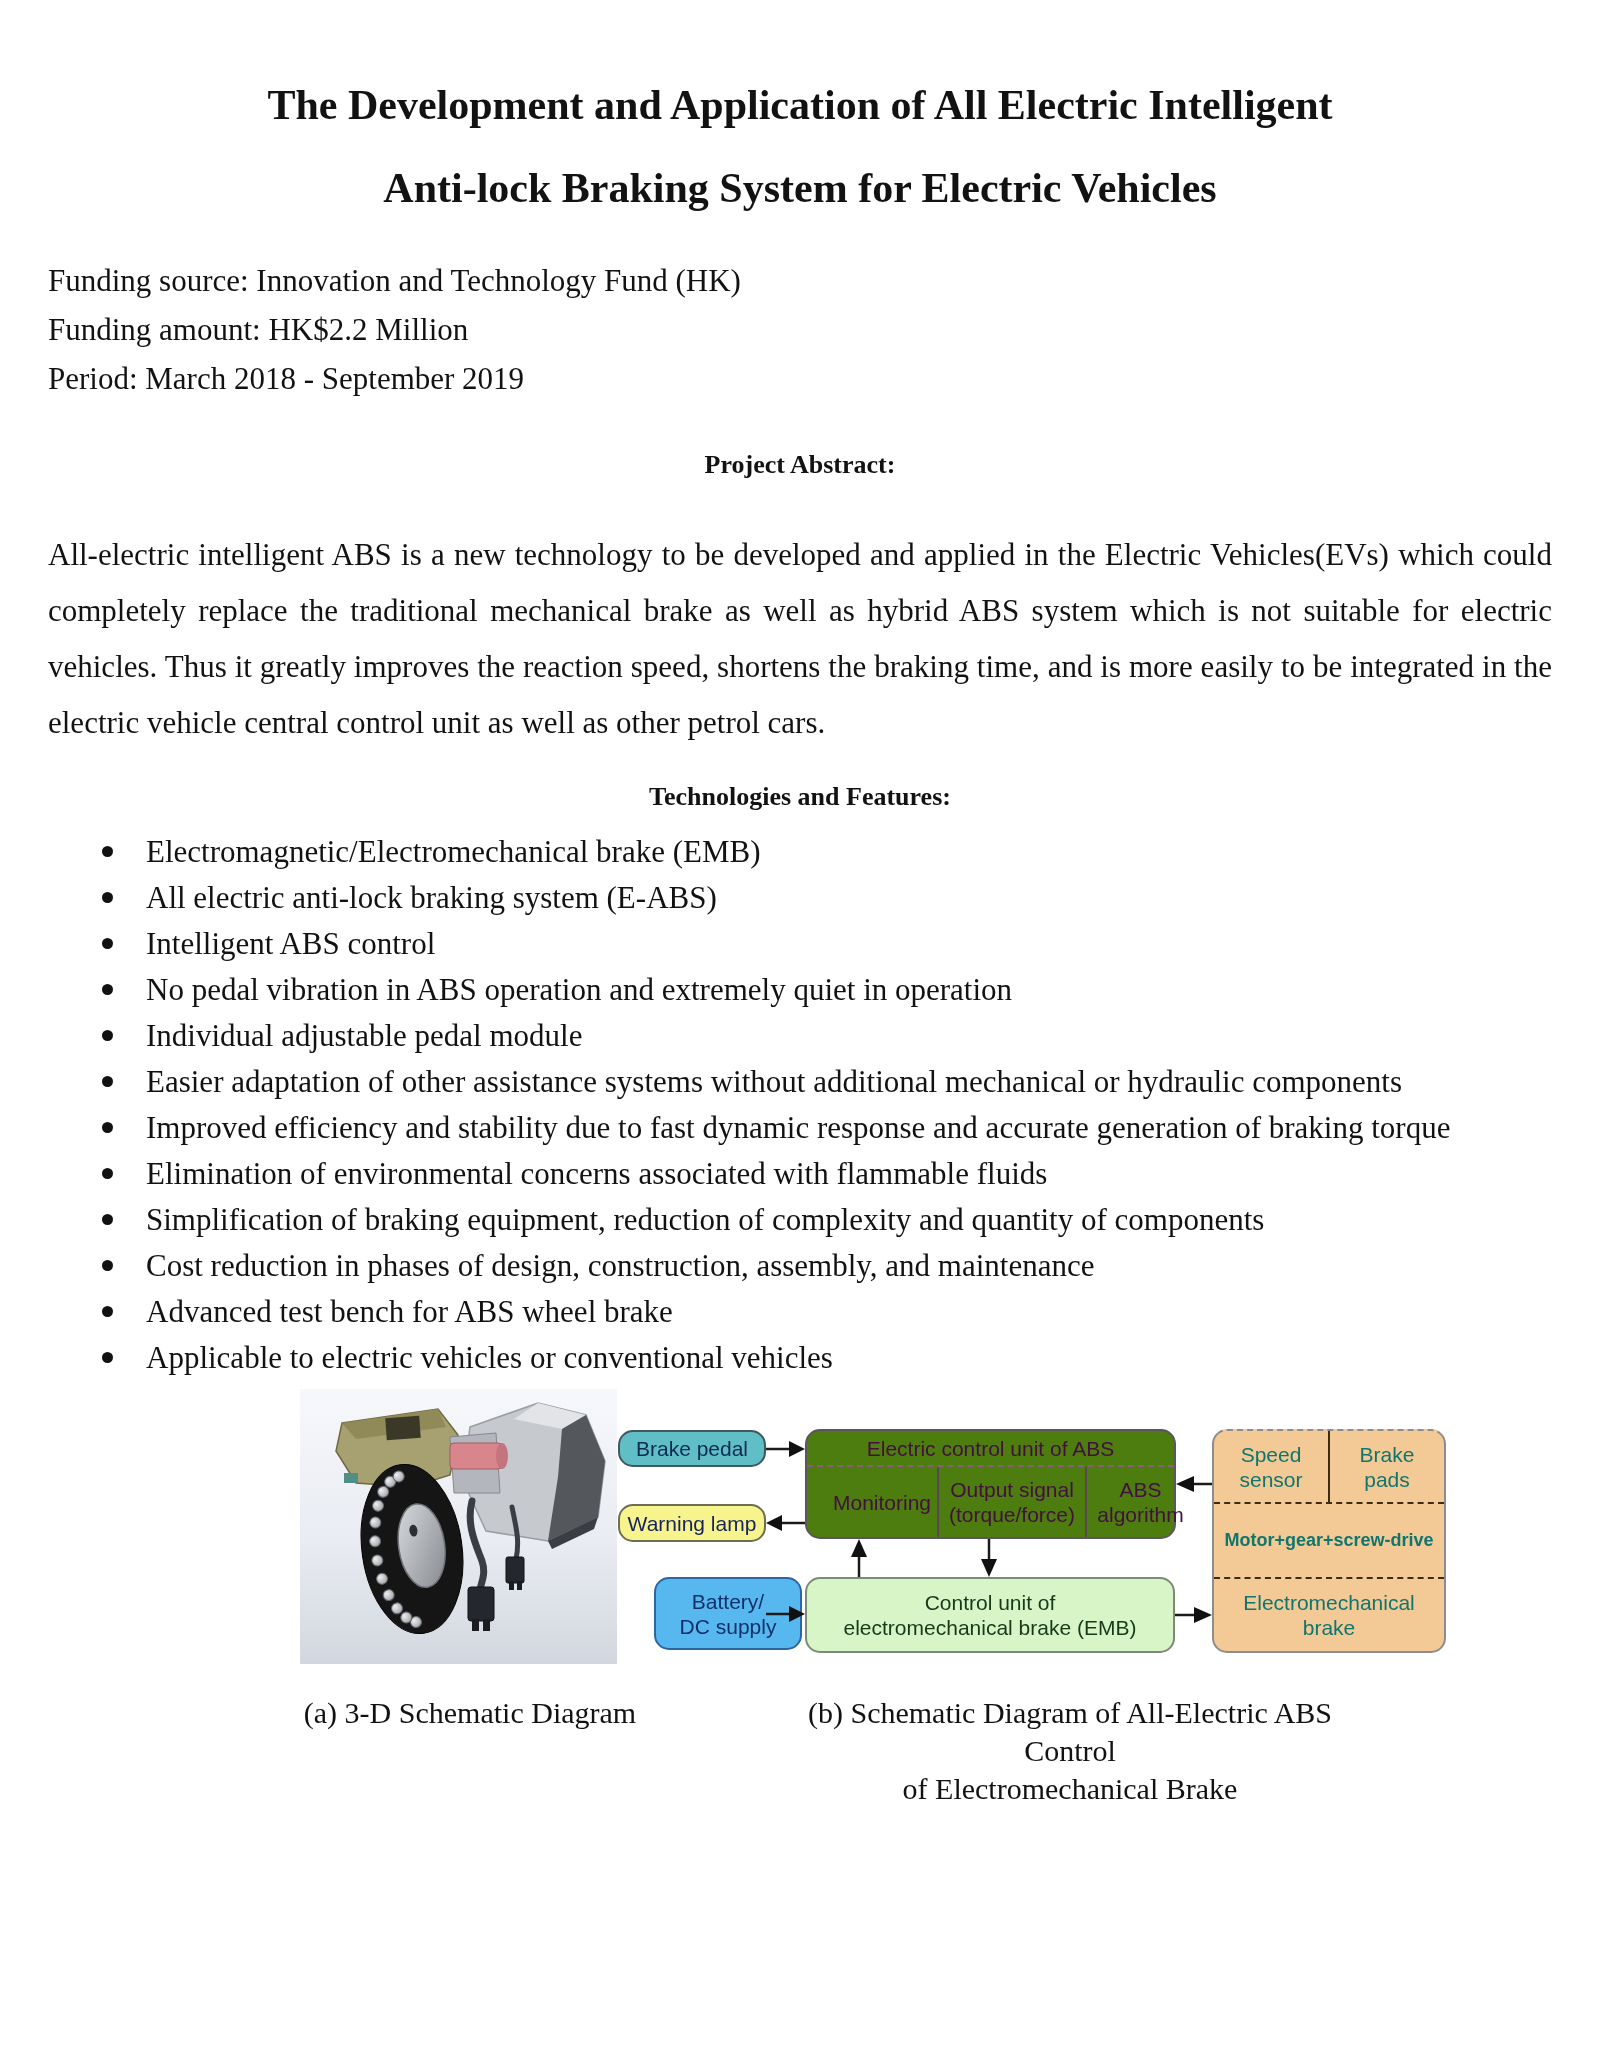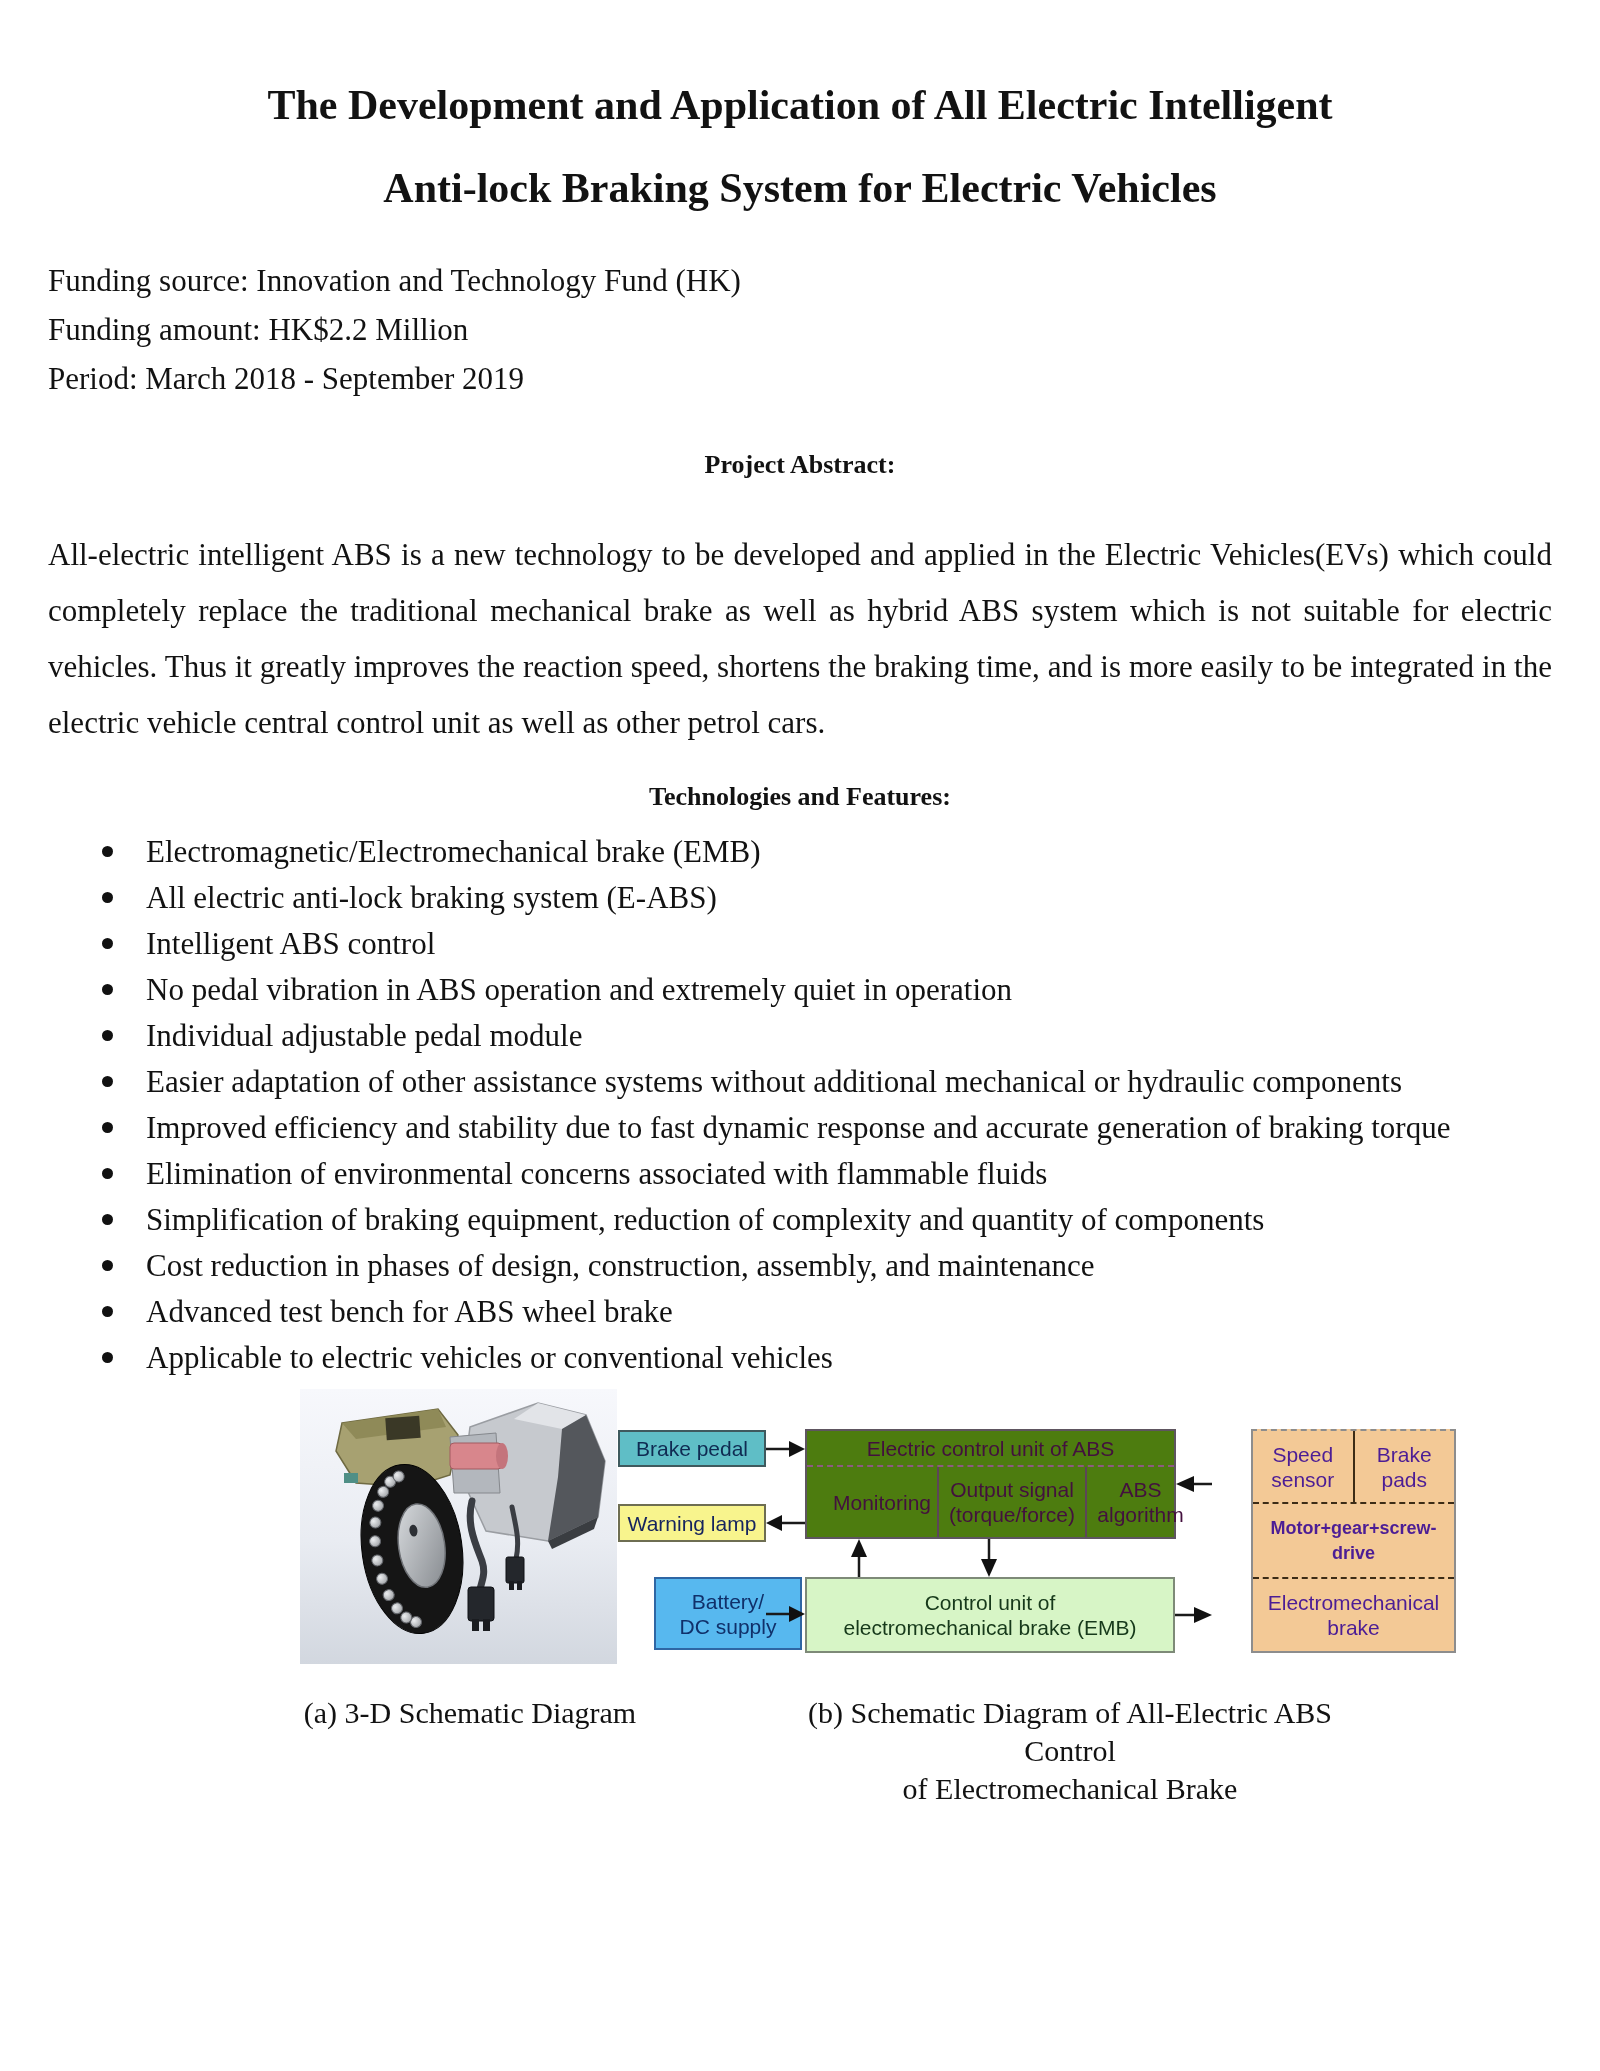--- a/index.html
+++ b/index.html
@@ -30,37 +30,37 @@
 
   
   .figure { position: relative; margin-top: 8px; height: 488px; width: 1600px; }
 
   .img3d { position: absolute; left: 300px; top: 0; width: 317px; height: 275px; }
 
   .fc-box {
     position: absolute; box-sizing: border-box;
     display: flex; flex-direction: column; align-items: center; justify-content: center;
     font-family: "Liberation Sans", sans-serif;
-    font-size: 21px; line-height: 25px; text-align: center;
+    font-size: 21px; line-height: 25px; text-align: center; border-radius: 15px;
   }
   .b-teal   { left: 618px; top: 41px;  width: 148px; height: 37px; background: #5fbec6; border: 2px solid #3f5a5e; color: #0f2b52; }
   .b-yellow { left: 618px; top: 115px; width: 148px; height: 38px; background: #f8f48d; border: 2px solid #6e6e52; color: #15235e; }
   .b-blue   { left: 618px; top: 188px; width: 148px; height: 73px; background: #57b8ef; border: 2px solid #2e66a4; color: #10306a; margin-left: 36px; }
 
   .b-pink   { left: 805px; top: 40px;  width: 371px; height: 110px; background: #4d7c0f; border: 2px solid #5e5560; color: #43103e; justify-content: flex-start; }
   .pink-header { width: 100%; height: 36px; display: flex; align-items: center; justify-content: center; border-bottom: 2px dashed #8d5a80; box-sizing: border-box; }
   .pink-cols { width: 100%; flex: 1; display: flex; padding-left: 40px; }
   .pink-col { display: flex; flex-direction: column; align-items: center; justify-content: center; box-sizing: border-box; }
   .pink-col.c1 { width: 110px; }
   .pink-col.c2 { width: 148px; border-left: 2px solid #5d4558; }
   .pink-col.c3 { flex: 1; border-left: 2px solid #5d4558; }
 
   .b-green  { left: 805px; top: 188px; width: 370px; height: 76px; background: #d7f5c6; border: 2px solid #7e8a78; color: #16391a; }
 
-  .b-orange { left: 1251px; top: 40px; width: 205px; height: 224px; background: #f3c996; border: 2px solid #8d8d8d; border-top-style: dashed; color: #4c1d95; justify-content: flex-start; }
+  .b-orange { left: 1212px; top: 40px; width: 234px; height: 224px; background: #f3c996; border: 2px solid #8d8d8d; border-top-style: dashed; color: #0f766e; justify-content: flex-start; }
   .orange-top { width: 100%; height: 73px; display: flex; border-bottom: 2px dashed #3c2c16; box-sizing: border-box; }
   .orange-cell { flex: 1; display: flex; flex-direction: column; align-items: center; justify-content: center; }
   .orange-cell + .orange-cell { border-left: 2px solid #3c2c16; }
   .orange-mid { width: 100%; height: 75px; display: flex; align-items: center; justify-content: center; border-bottom: 2px dashed #3c2c16; box-sizing: border-box; font-weight: bold; font-size: 18px; }
   .orange-bottom { width: 100%; flex: 1; display: flex; flex-direction: column; align-items: center; justify-content: center; }
 
   .arrows { position: absolute; left: 0; top: 0; width: 1600px; height: 280px; pointer-events: none; }
 
   .caption-a { position: absolute; left: 295px; top: 305px; width: 350px; text-align: center; font-size: 30px; line-height: 38px; }
   .caption-b { position: absolute; left: 770px; top: 305px; width: 600px; text-align: center; font-size: 30px; line-height: 38px; }

